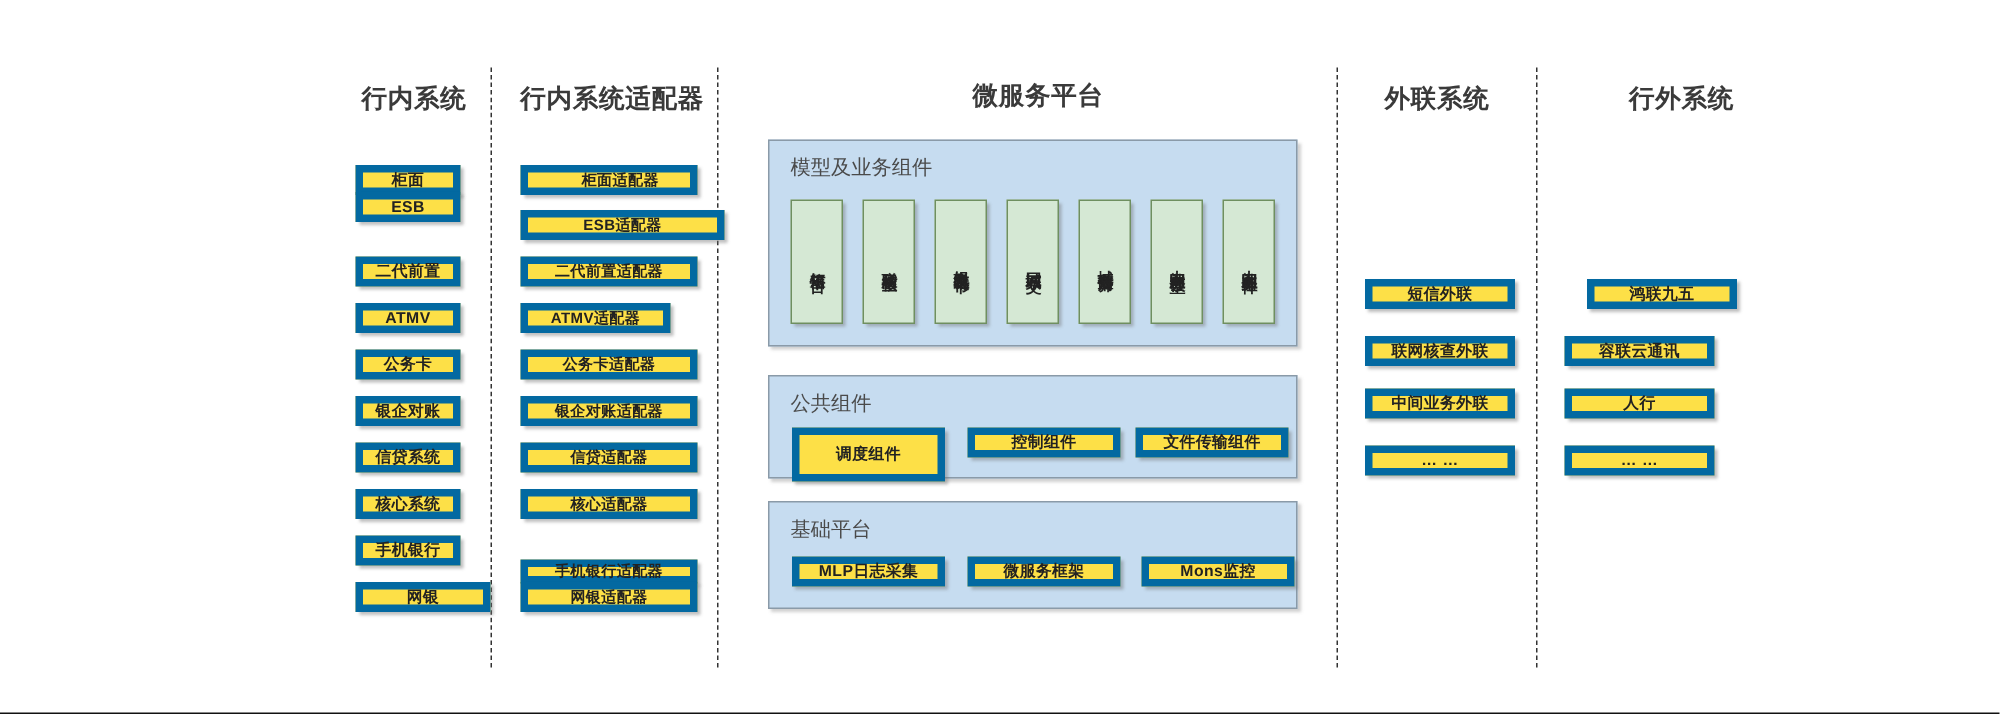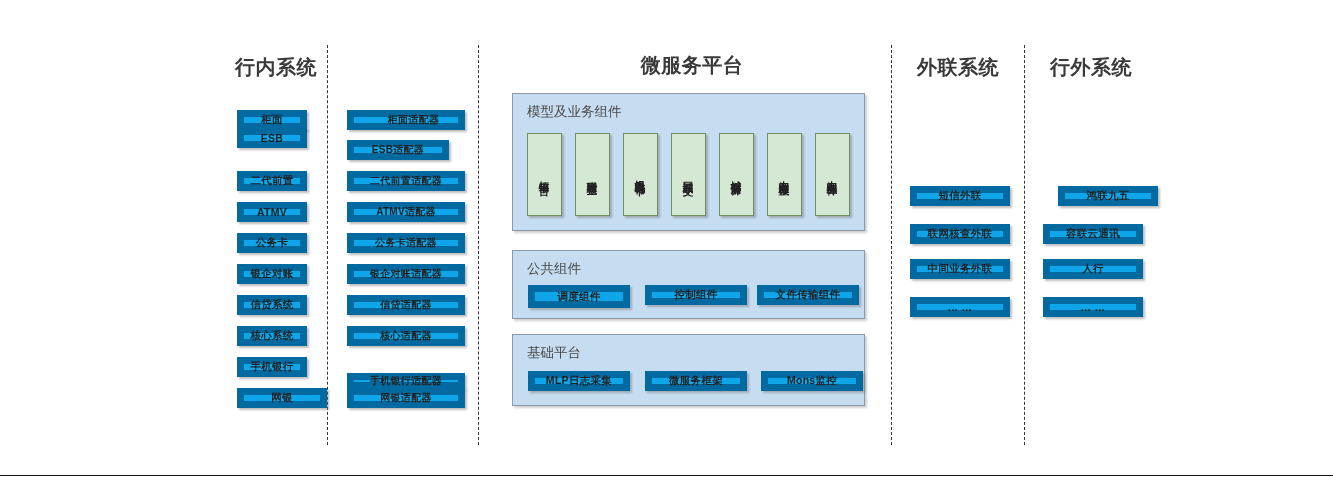--- a/index.html
+++ b/index.html
@@ -37,32 +37,32 @@
     top: 475px;
     width: 1333px;
     height: 0;
     border-top: 1.6px solid #111111;
   }
 
   
   .col-title {
     position: absolute;
     text-align: center;
-    font-size: 20px;
+    font-size: 17px;
     font-weight: bold;
     color: #3a3a3a;
     letter-spacing: 0.5px;
     white-space: nowrap;
   }
 
   
   .node {
     position: absolute;
-    background: #0ea5e9;
-    border: 7px solid #0369a1;
+    background: #fde047;
+    border: 5px solid #0369a1;
     box-shadow: 2px 2px 2px rgba(110,110,110,0.45);
     box-sizing: border-box;
     display: flex;
     align-items: center;
     justify-content: center;
     font-size: 10.5px;
     font-weight: bold;
     color: #222222;
     white-space: nowrap;
     letter-spacing: 0.3px;
@@ -113,39 +113,40 @@
 <body>
 
 <div class="canvas">
 
   <div class="divider" style="left:327px;"></div>
   <div class="divider" style="left:478px;"></div>
   <div class="divider" style="left:891px;"></div>
   <div class="divider" style="left:1024px;"></div>
 
   <div class="col-title" style="left:225px; top:54px; width:102px;">行内系统</div>
+  <div class="col-title" style="left:337px; top:54px; width:142px;">行内系统适配器</div>
   <div class="col-title" style="left:592px; top:52px; width:200px;">微服务平台</div>
   <div class="col-title" style="left:897px; top:54px; width:122px;">外联系统</div>
-  <div class="col-title" style="left:1030px; top:54px; width:122px;">行外系统</div>
+  <div class="col-title" style="left:1060px; top:54px; width:122px;">行外系统</div>
 
   <div class="node" style="left:237px; top:110px;  width:70px; height:20px;">柜面</div>
   <div class="node" style="left:237px; top:128px;  width:70px; height:20px;">ESB</div>
   <div class="node" style="left:237px; top:171px;  width:70px; height:20px;">二代前置</div>
   <div class="node" style="left:237px; top:202px;  width:70px; height:20px;">ATMV</div>
   <div class="node" style="left:237px; top:233px;  width:70px; height:20px;">公务卡</div>
   <div class="node" style="left:237px; top:264px;  width:70px; height:20px;">银企对账</div>
   <div class="node" style="left:237px; top:295px;  width:70px; height:20px;">信贷系统</div>
   <div class="node" style="left:237px; top:326px;  width:70px; height:20px;">核心系统</div>
   <div class="node" style="left:237px; top:357px;  width:70px; height:20px;">手机银行</div>
   <div class="node" style="left:237px; top:388px;  width:90px; height:20px;">网银</div>
 
   <div class="node wide-label" style="left:347px; top:110px; width:118px; height:20px;padding-left:15px;">柜面适配器</div>
-  <div class="node wide-label" style="left:347px; top:140px; width:102px; height:20px;">ESB适配器</div>
+  <div class="node wide-label" style="left:347px; top:140px; width:136px; height:20px;">ESB适配器</div>
   <div class="node wide-label" style="left:347px; top:171px; width:118px; height:20px;">二代前置适配器</div>
-  <div class="node wide-label" style="left:347px; top:202px; width:118px; height:20px;">ATMV适配器</div>
+  <div class="node wide-label" style="left:347px; top:202px; width:100px; height:20px;">ATMV适配器</div>
   <div class="node wide-label" style="left:347px; top:233px; width:118px; height:20px;">公务卡适配器</div>
   <div class="node wide-label" style="left:347px; top:264px; width:118px; height:20px;">银企对账适配器</div>
   <div class="node wide-label" style="left:347px; top:295px; width:118px; height:20px;">信贷适配器</div>
   <div class="node wide-label" style="left:347px; top:326px; width:118px; height:20px;">核心适配器</div>
   <div class="node wide-label" style="left:347px; top:373px; width:118px; height:16px;">手机银行适配器</div>
   <div class="node wide-label" style="left:347px; top:388px; width:118px; height:20px;">网银适配器</div>
 
   <div class="panel" style="left:512px; top:93px; width:353px; height:138px;">
     <div class="panel-title">模型及业务组件</div>
   </div>
@@ -167,21 +168,21 @@
   <div class="node-vert" style="left:767px; top:133px; width:35px; height:83px;">
       <span>中间业务模型</span>
     </div>
   <div class="node-vert" style="left:815px; top:133px; width:35px; height:83px;">
       <span>中间业务组件</span>
     </div>
 
   <div class="panel" style="left:512px; top:250px; width:353px; height:69px;">
     <div class="panel-title">公共组件</div>
   </div>
-  <div class="node" style="left:528px; top:285px; width:102px; height:23px;">调度组件</div>
+  <div class="node" style="left:528px; top:285px; width:102px; height:36px;">调度组件</div>
   <div class="node" style="left:645px; top:285px; width:102px; height:20px;">控制组件</div>
   <div class="node" style="left:757px; top:285px; width:102px; height:20px;">文件传输组件</div>
 
   <div class="panel" style="left:512px; top:334px; width:353px; height:72px;">
     <div class="panel-title">基础平台</div>
   </div>
   <div class="node" style="left:528px; top:371px; width:102px; height:20px;">MLP日志采集</div>
   <div class="node" style="left:645px; top:371px; width:102px; height:20px;">微服务框架</div>
   <div class="node" style="left:761px; top:371px; width:102px; height:20px;">Mons监控</div>
 

